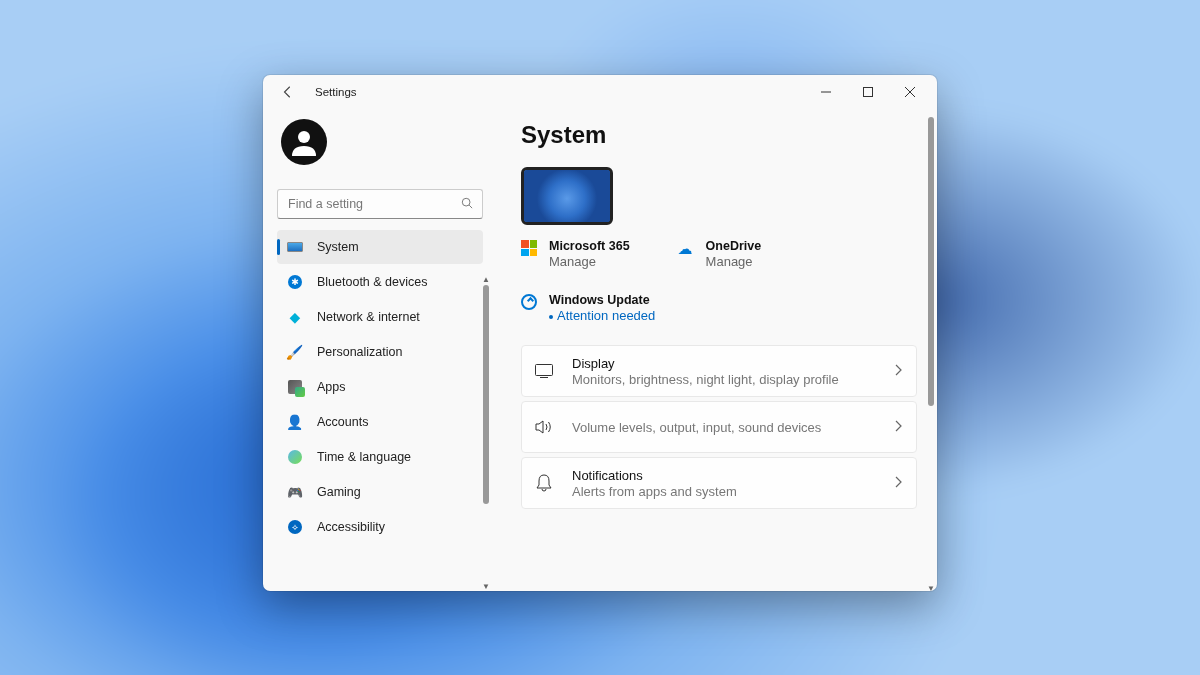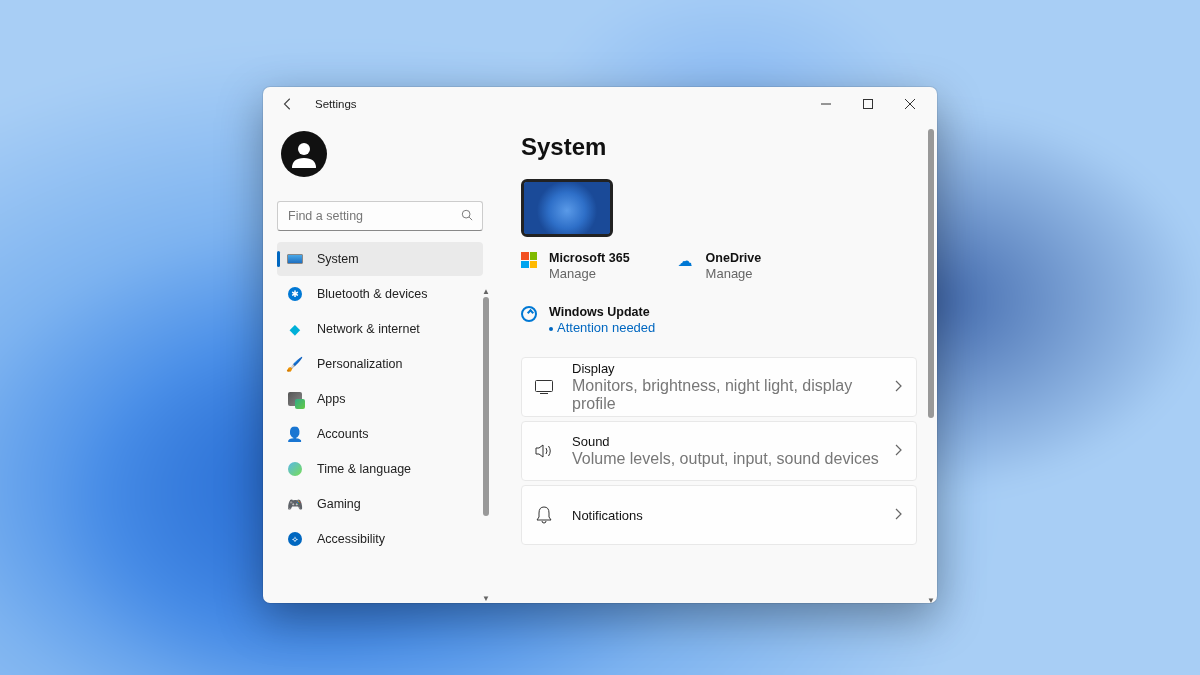--- a/index.html
+++ b/index.html
@@ -18,21 +18,21 @@
   }
   .bg-swirl {
     position: absolute; inset: 0;
     background:
       radial-gradient(ellipse 500px 350px at 75% 45%, rgba(20,60,140,0.7) 0%, transparent 50%),
       radial-gradient(ellipse 400px 300px at 25% 75%, rgba(50,120,220,0.6) 0%, transparent 50%),
       radial-gradient(ellipse 350px 250px at 60% 20%, rgba(100,160,240,0.5) 0%, transparent 50%);
   }
   .window {
     position: absolute;
-    left: 263px; top: 87px;
+    left: 263px; top: 75px;
     width: 674px; height: 516px;
     background: #f9f9f9;
     border-radius: 7px;
     box-shadow: 0 15px 45px rgba(0,0,0,0.35), 0 0 0 1px rgba(0,0,0,0.08);
     display: flex; flex-direction: column;
     overflow: hidden;
   }
   .titlebar {
     height: 34px;
     display: flex; align-items: center;
@@ -160,34 +160,34 @@
   }
   .tile-text .t-title { font-size: 12.5px; font-weight: 600; color: #111; }
   .tile-text .t-sub { font-size: 13px; color: #666; margin-top: 1px; }
   .tile-text .t-sub.attn { color: #0067c0; }
   .dot-attn { display:inline-block; width:4px; height:4px; border-radius:50%; background:#0067c0; margin-right:4px; vertical-align:middle; }
   .cards { display: flex; flex-direction: column; gap: 4px; }
   .card {
     background: #fefefe;
     border: 1px solid #e8e8e8;
     border-radius: 4px;
-    height: 60px;
+    height: 52px;
     display: flex; align-items: center;
     padding: 0 14px 0 12px;
     cursor: pointer;
     justify-content: center;
   }
   .card-icon {
     width: 20px; height: 20px; margin-right: 18px;
     display: flex; align-items: center; justify-content: center;
     color: #333;
   }
   .card-text { flex: 1; }
   .card-text .c-title { font-size: 13px; color: #111; }
-  .card-text .c-sub { font-size: 16px; color: #777; margin-top: 1px; }
+  .card-text .c-sub { font-size: 13px; color: #777; margin-top: 1px; }
   .card-chev { color: #666; }
   .main-scroll {
     position: absolute; right: 3px; top: 8px; bottom: 8px;
     width: 6px;
   }
   .main-scroll .thumb {
     position: absolute; left: 0; top: 0; width: 100%; height: 62%;
     background: #999; border-radius: 3px;
   }
   
@@ -377,38 +377,38 @@
         </div>
 
         <div class="card">
           <div class="card-icon">
             <svg width="18" height="16" viewBox="0 0 18 16">
                 <path d="M1 5 L4 5 L8 2 L8 14 L4 11 L1 11 Z" stroke="currentColor" fill="none"></path>
                 <path d="M11 5 Q13 8 11 11 M13.5 3 Q17 8 13.5 13" stroke="currentColor" fill="none"></path>
               </svg>
           </div>
           <div class="card-text">
-            <div class="c-title">Sound</div>
             <div class="c-sub">Volume levels, output, input, sound devices</div>
           </div>
           <div class="card-chev">
             <svg width="8" height="12" viewBox="0 0 8 12">
                 <path d="M2 1 L7 6 L2 11" stroke="currentColor" stroke-width="1.2" fill="none"></path>
               </svg>
           </div>
         </div>
 
         <div class="card">
           <div class="card-icon">
             <svg width="16" height="18" viewBox="0 0 16 18">
                 <path d="M8 1 Q3 1 3 7 L3 11 L1 14 L15 14 L13 11 L13 7 Q13 1 8 1 Z M6 15 Q6 17 8 17 Q10 17 10 15" stroke="currentColor" fill="none"></path>
               </svg>
           </div>
           <div class="card-text">
             <div class="c-title">Notifications</div>
+            <div class="c-sub">Alerts from apps and system</div>
           </div>
           <div class="card-chev">
             <svg width="8" height="12" viewBox="0 0 8 12">
                 <path d="M2 1 L7 6 L2 11" stroke="currentColor" stroke-width="1.2" fill="none"></path>
               </svg>
           </div>
         </div>
       </div>
 
       <div class="main-scroll">

